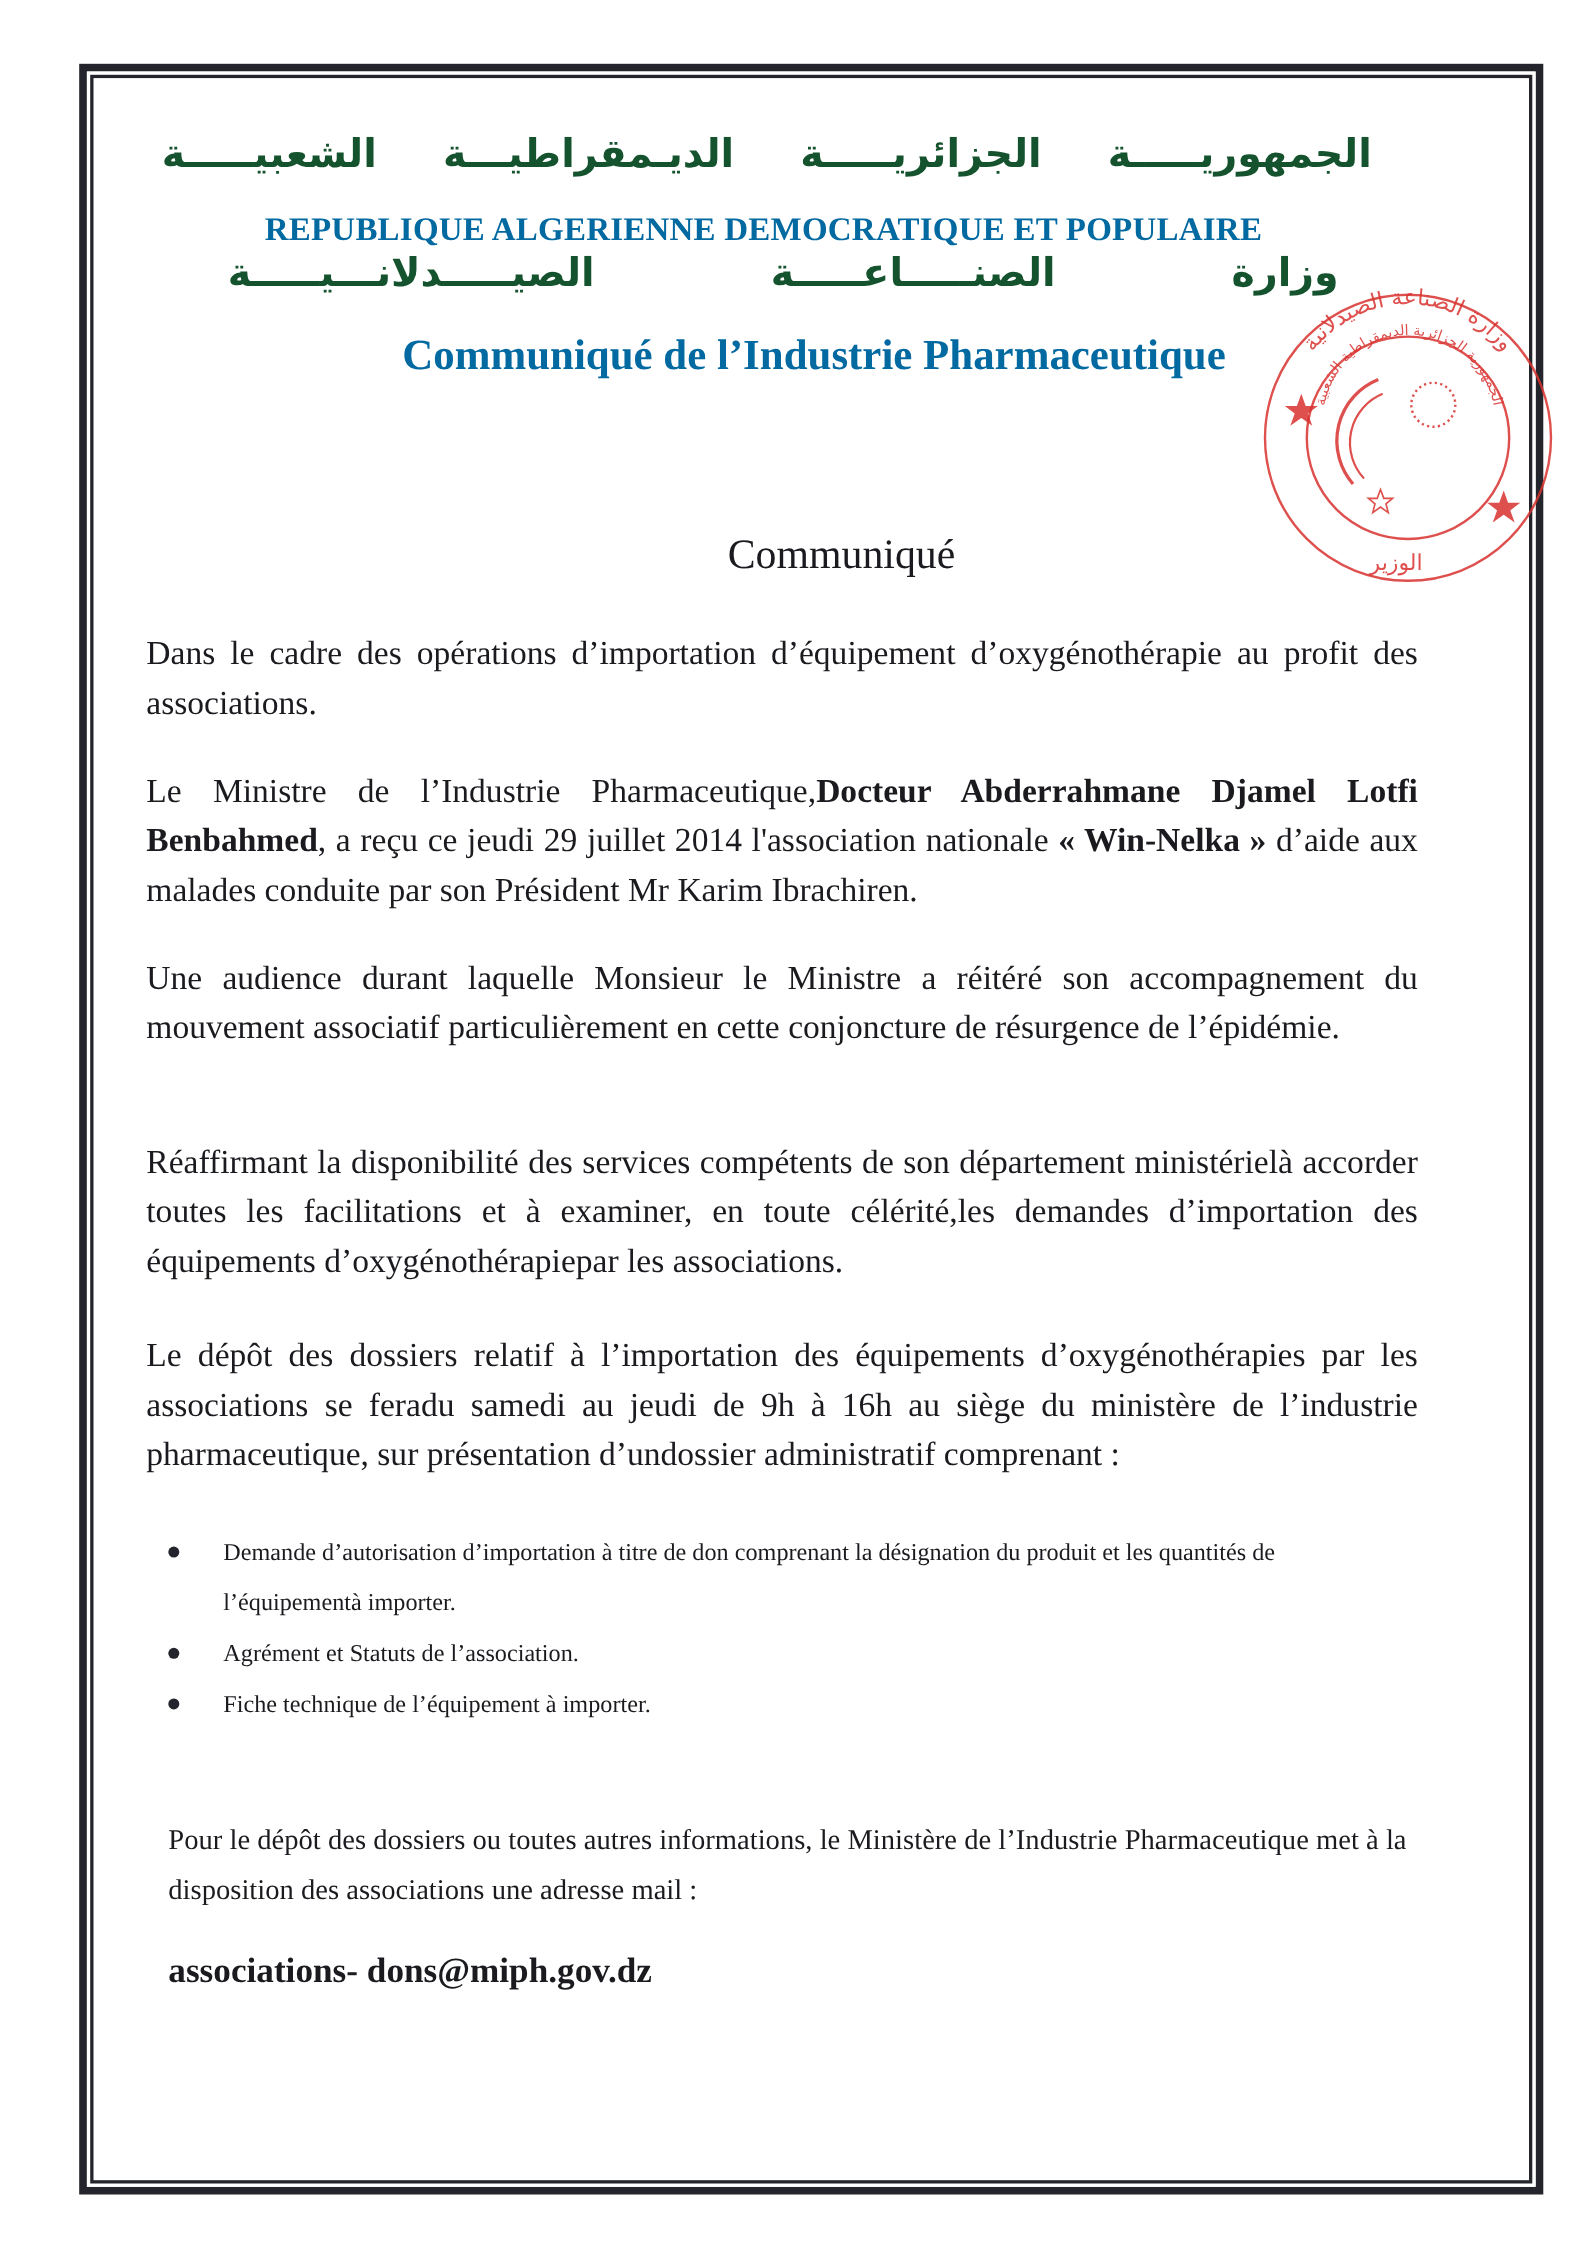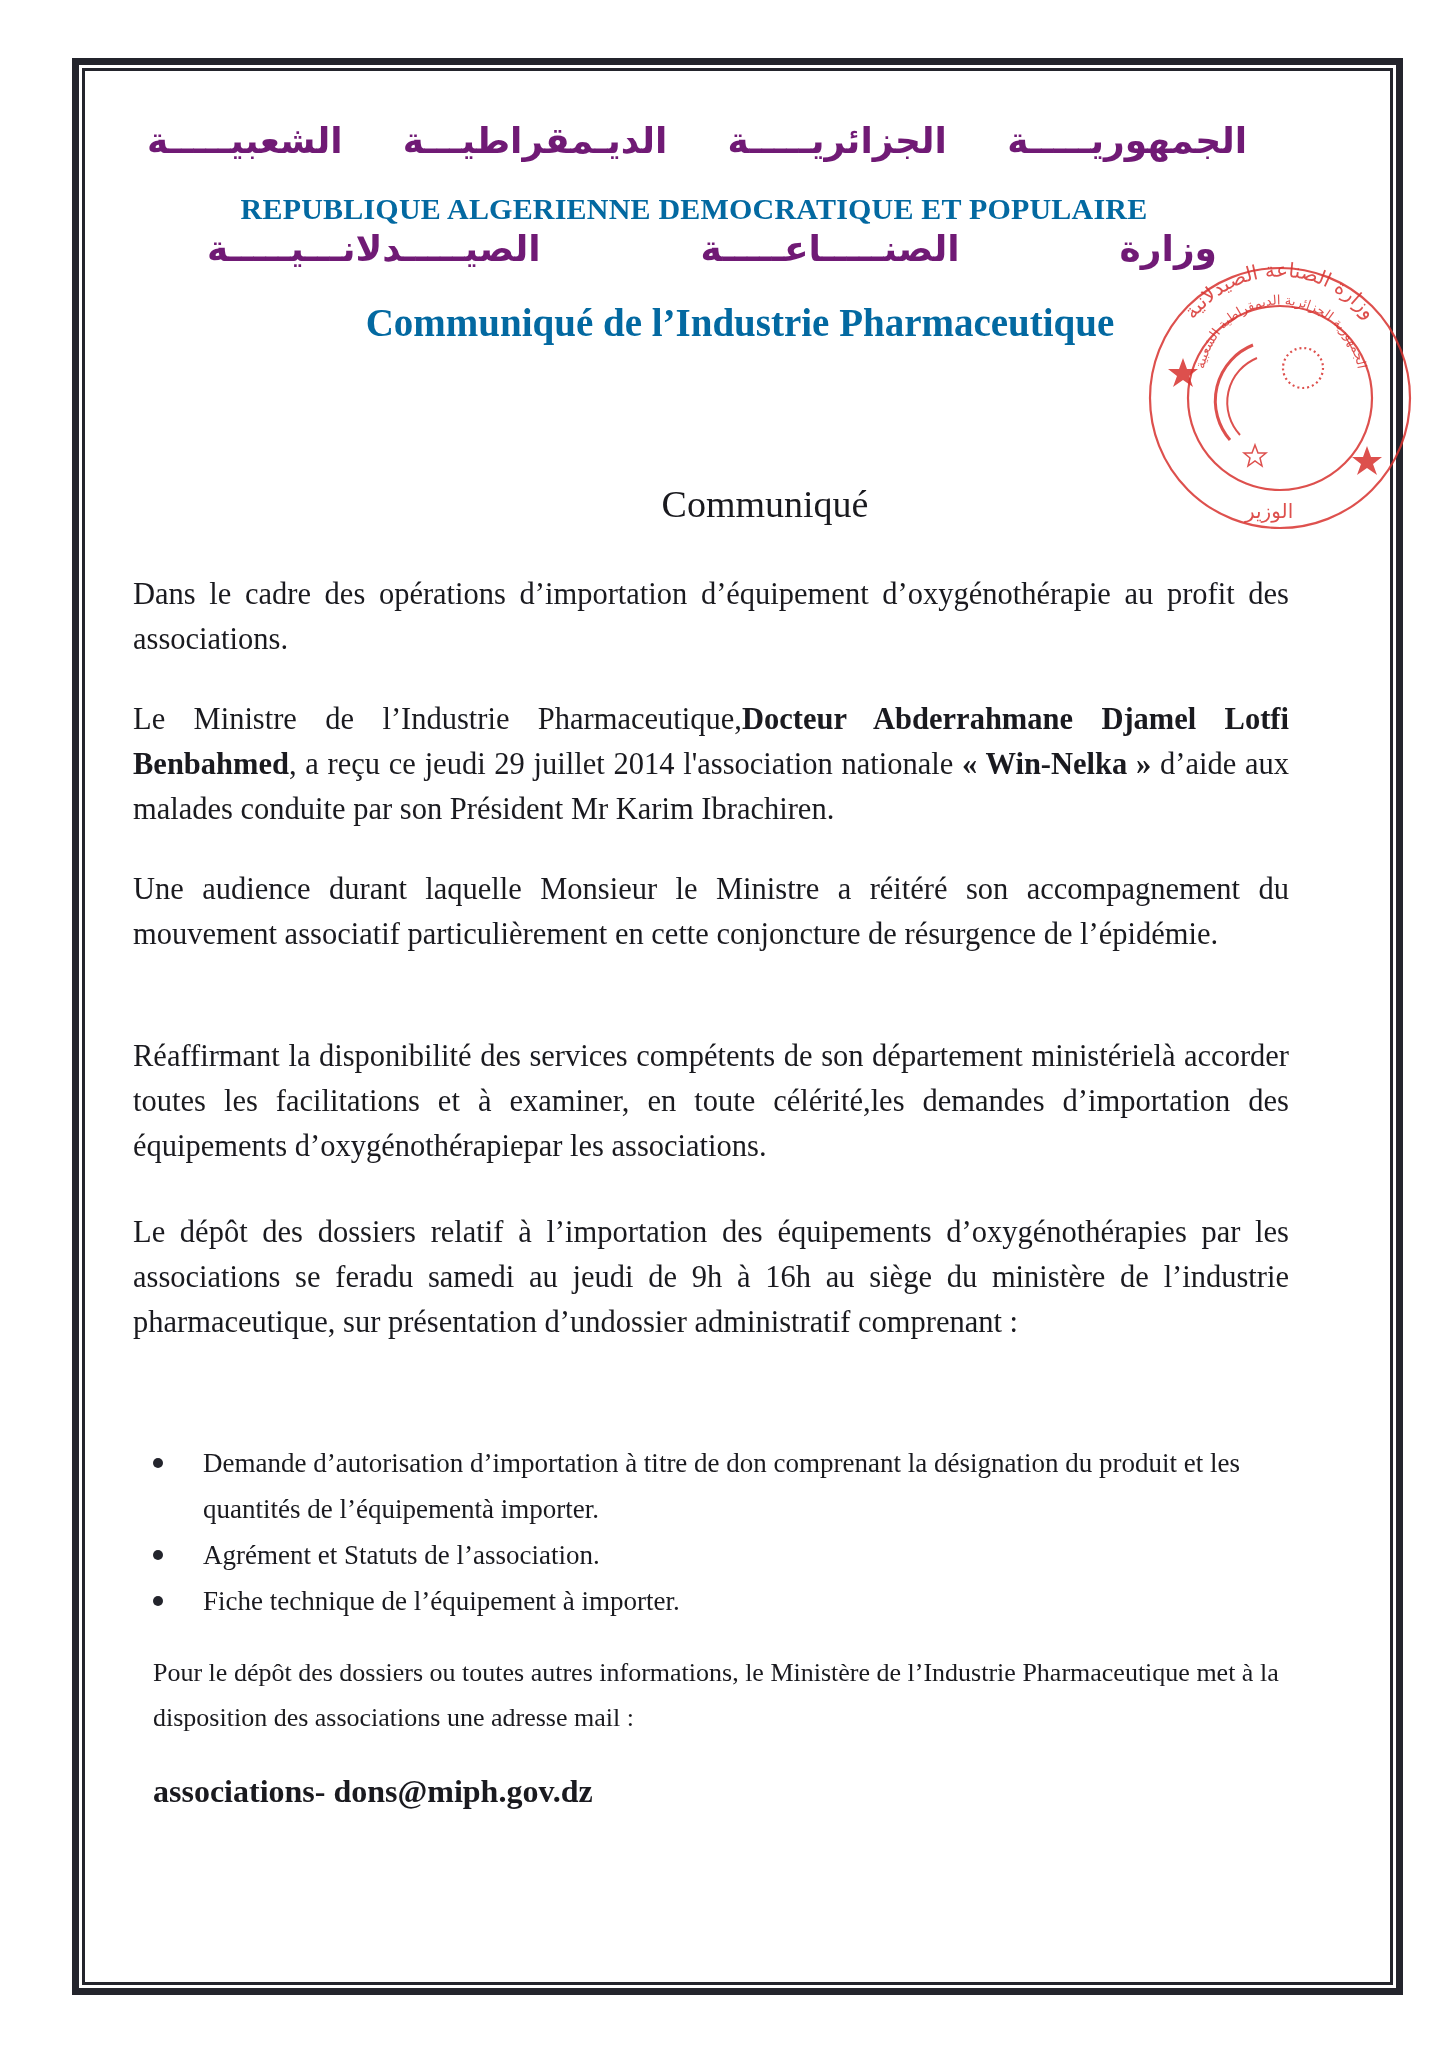--- a/index.html
+++ b/index.html
@@ -6,21 +6,21 @@
   body { width: 1447px; height: 2048px; position: relative; overflow: hidden;
          font-family: "Liberation Serif", "DejaVu Serif", serif; color: #1a1a1f; }
   .frame-outer { position: absolute; left: 72px; top: 58px; width: 1331px; height: 1937px;
                  border: 7px solid #23242c; box-sizing: border-box; }
   .frame-gap { position: absolute; left: 79px; top: 65px; width: 1317px; height: 1923px;
                border: 3px solid #ffffff; box-sizing: border-box; }
   .frame-inner { position: absolute; left: 82px; top: 68px; width: 1311px; height: 1917px;
                  border: 3px solid #23242c; box-sizing: border-box; }
 
   .ar { position: absolute; direction: rtl; font-family: "DejaVu Sans", sans-serif;
-        font-weight: bold; font-size: 36px; white-space: nowrap; color: #701a75;
+        font-weight: bold; font-size: 36px; white-space: nowrap; color: #14532d;
         letter-spacing: 0; }
   .ar-1 { right: 200px; top: 120px; width: 1100px; text-align: justify; text-align-last: justify; }
   .ar-2 { right: 230px; top: 228px; width: 1010px; text-align: justify; text-align-last: justify; }
 
   .hdr-fr { position: absolute; left: 148px; width: 1092px; text-align: center;
             font-weight: bold; white-space: nowrap; color: #0369a1; }
   .hdr-republique { top: 192px; font-size: 30px; letter-spacing: 0.2px; }
   .hdr-ministere { top: 300px; font-size: 39px; left: 340px; width: 800px; }
 
   .title { position: absolute; left: 600px; top: 482px; width: 330px; text-align: center;
@@ -29,22 +29,22 @@
   .body { position: absolute; left: 133px; width: 1156px; font-size: 30.5px;
           line-height: 45px; text-align: justify; }
   .body p { margin: 0; }
   .p1 { top: 572px; }
   .p2 { top: 697px; }
   .p3 { top: 867px; }
   .p4 { top: 1034px; }
   .p5 { top: 1210px; }
   .b { font-weight: bold; }
 
-  .bullets { position: absolute; left: 150px; top: 1440px; width: 1140px; margin: 0; padding: 0;
-             list-style: none; font-size: 27px; line-height: 46px; }
+  .bullets { position: absolute; left: 150px; top: 1388px; width: 1140px; margin: 0; padding: 0;
+             list-style: none; font-size: 22px; line-height: 46px; }
   .bullets li { position: relative; padding-left: 53px; }
   .bullet-dot { position: absolute; left: 3px; top: 18px; width: 10px; height: 10px;
                 border-radius: 50%; background: #23242c; }
 
   .p6 { position: absolute; left: 153px; top: 1650px; width: 1140px; font-size: 26px;
         line-height: 45px; }
   .email { position: absolute; left: 153px; top: 1773px; font-size: 32px; font-weight: bold; }
 
   .stamp { position: absolute; left: 1135px; top: 250px; width: 290px; height: 290px; }
 </style>

